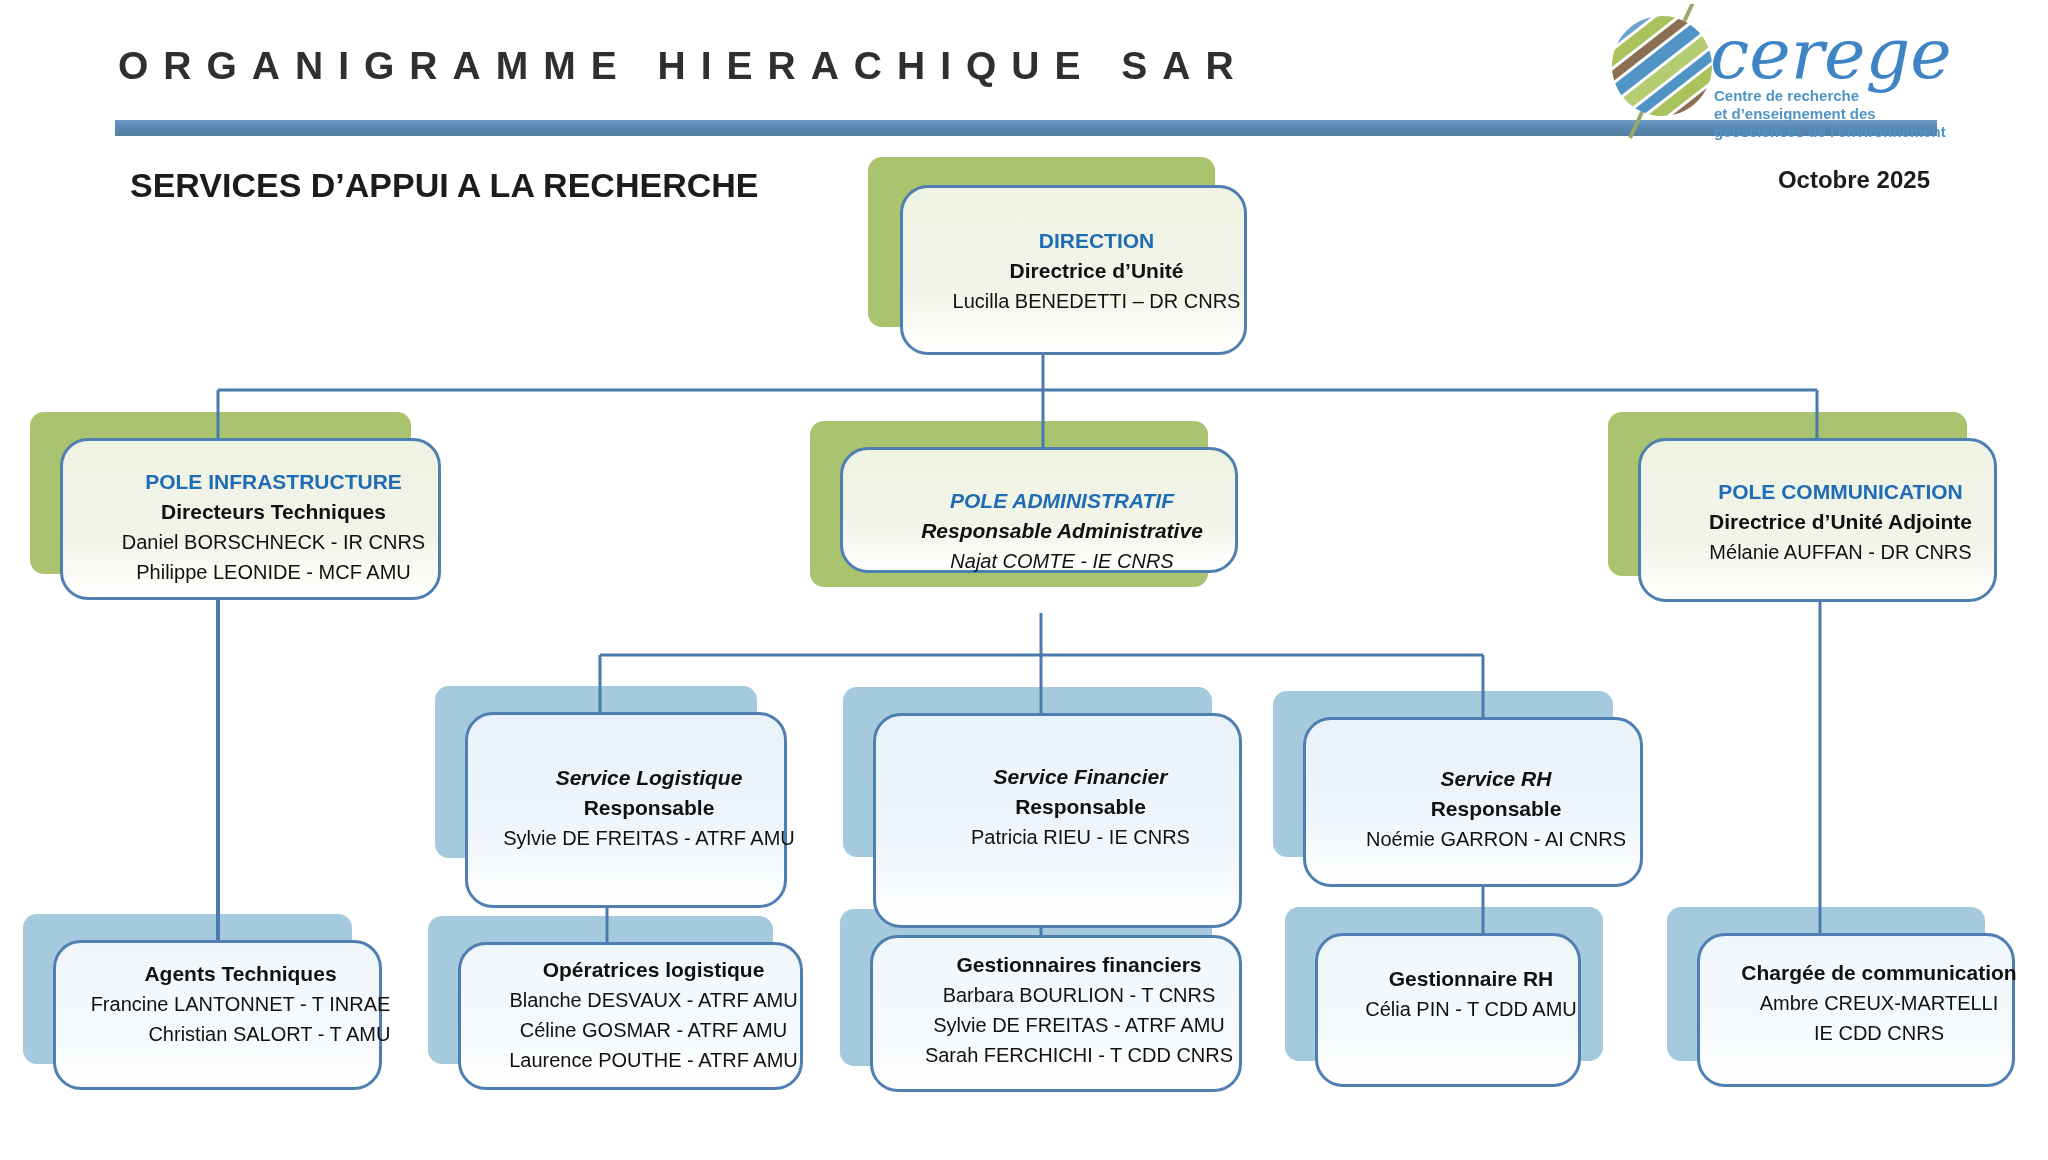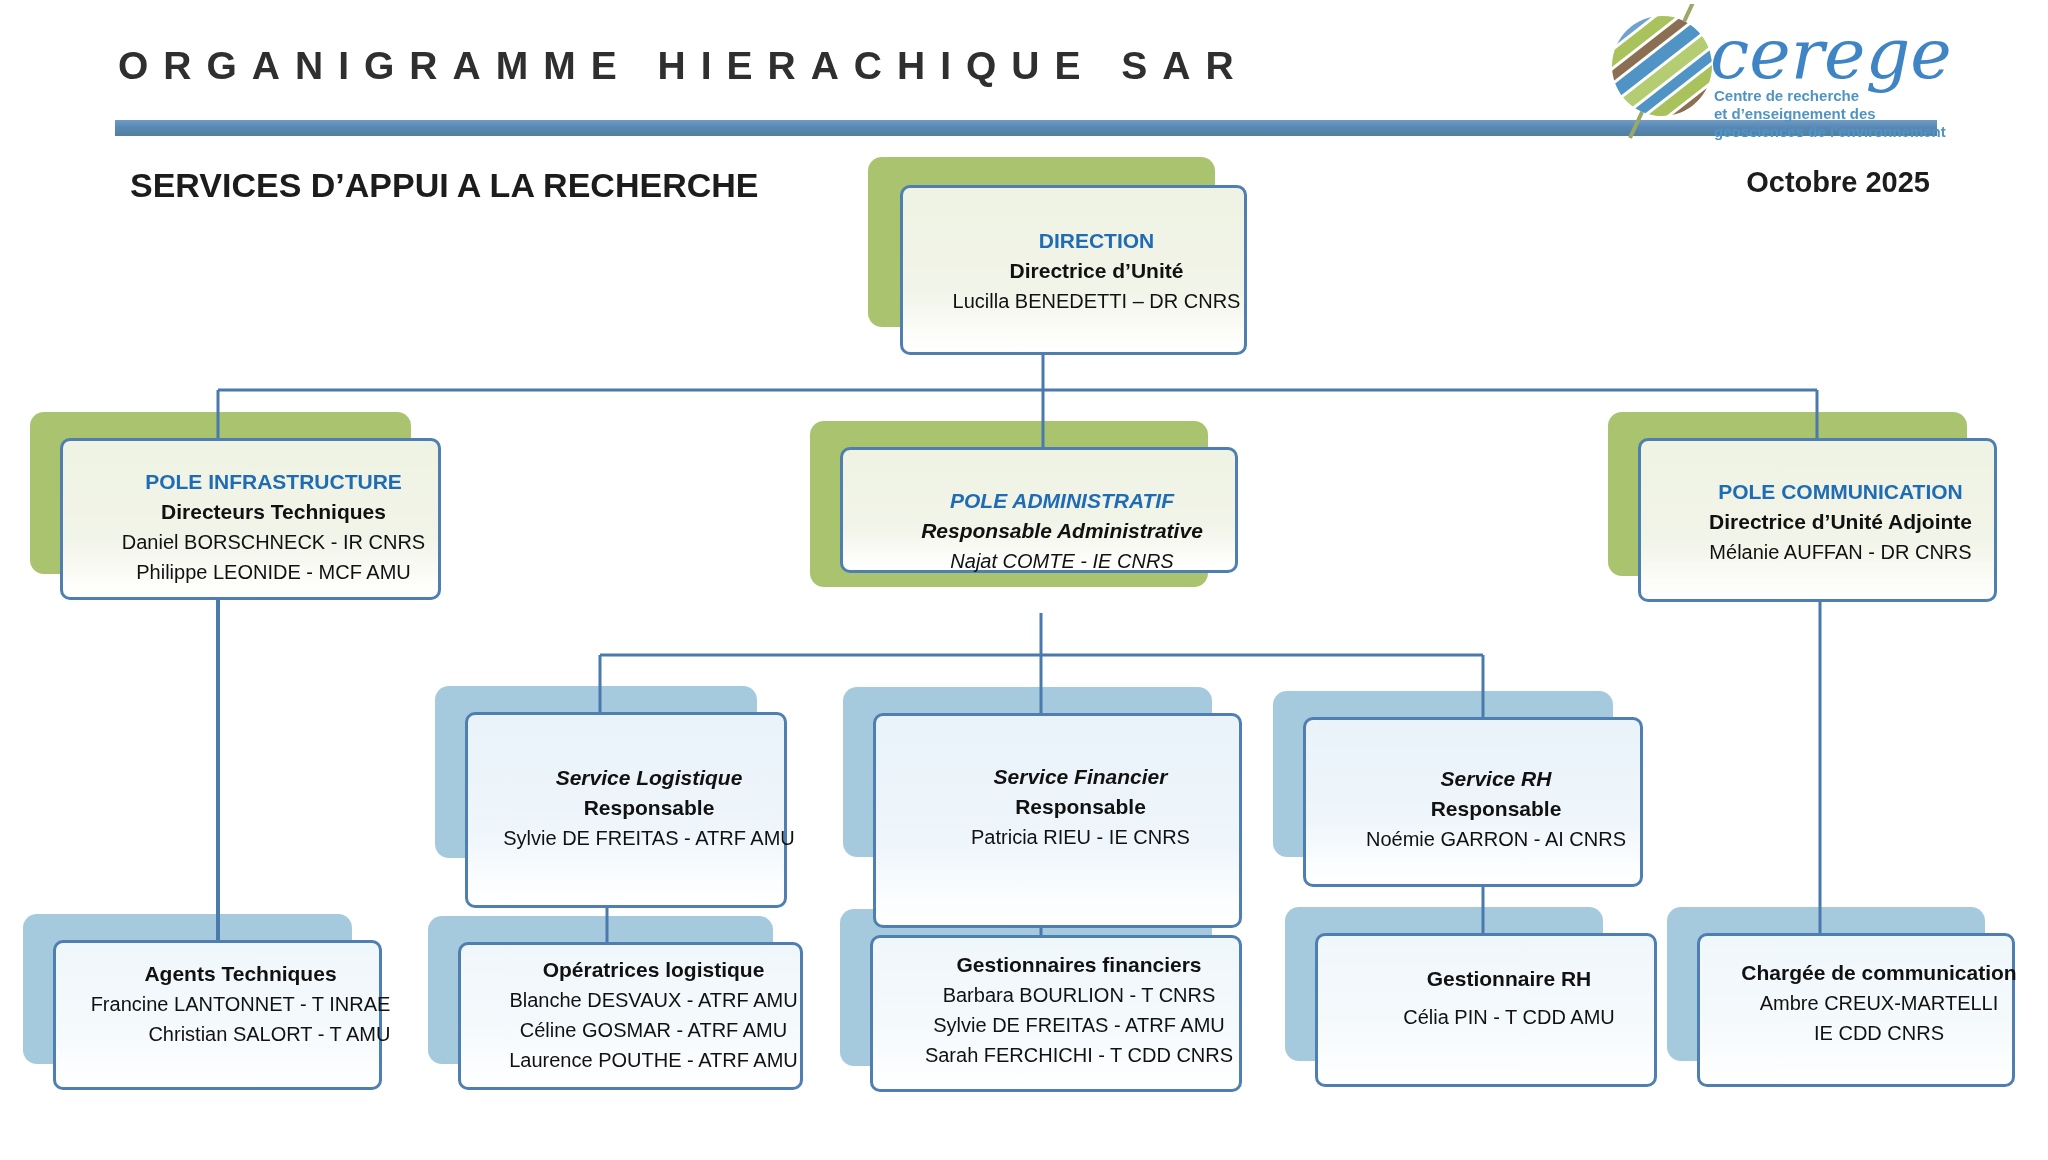--- a/index.html
+++ b/index.html
@@ -14,34 +14,34 @@
   .title-rule{
     position:absolute;left:115px;top:120px;width:1822px;height:16px;
     background:linear-gradient(180deg,#6f9cc4 0%,#5988b6 45%,#51809f 100%);
   }
   .subtitle{
     position:absolute;left:130px;top:166px;margin:0;
     font-size:34px;font-weight:bold;color:#1c1c1c;white-space:nowrap;
   }
   .date{
     position:absolute;left:1600px;top:166px;width:330px;text-align:right;
-    font-size:29px;font-weight:bold;color:#1c1c1c;white-space:nowrap;
+    font-size:24px;font-weight:bold;color:#1c1c1c;white-space:nowrap;
   }
   .logo{position:absolute;left:1596px;top:4px;width:440px;height:140px;}
 
   
   .connectors{position:absolute;left:0;top:0;z-index:2;}
 
   
   .node{position:absolute;}
   .shadow{position:absolute;border-radius:14px;z-index:1;}
   .shadow.green{background:#a9c36e;}
   .shadow.blue{background:#a6cadd;}
   .card{
-    position:absolute;z-index:3;border:3px solid #4e7fb0;border-radius:10px;
+    position:absolute;z-index:3;border:3px solid #4e7fb0;border-radius:28px;
     display:flex;flex-direction:column;align-items:center;text-align:center;
     box-sizing:border-box;
     padding-left:46px;
   }
   .card.greenfill{background:linear-gradient(180deg,#eff3e3 0%,#f1f4e8 62%,#fcfcf8 88%,#ffffff 100%);}
   .card.bluefill{background:linear-gradient(180deg,#eaf3fa 0%,#eef5fb 60%,#fbfdfe 88%,#ffffff 100%);}
   .card.palefill{background:linear-gradient(180deg,#f0f7fb 0%,#f4f9fc 55%,#ffffff 100%);}
   .node-title{font-size:21px;font-weight:bold;color:#1f6cb5;line-height:30px;white-space:nowrap;}
   .node-title.dark{color:#111;}
   .node-title.italic{font-style:italic;color:#111;}
@@ -213,21 +213,21 @@
       <div class="members">
           <div class="member">Barbara BOURLION - T CNRS</div>
           <div class="member">Sylvie DE FREITAS - ATRF AMU</div>
           <div class="member">Sarah FERCHICHI - T CDD CNRS</div>
         </div>
     </div>
   </div>
 
   <div class="node">
     <div class="shadow blue" style="left:1285px;top:907px;width:318px;height:154px;"></div>
-    <div class="card palefill" style="left:1315px;top:933px;width:342px;height:154px;padding-top:28px;gap:8px;">
+    <div class="card palefill" style="left:1315px;top:933px;width:266px;height:154px;padding-top:28px;">
       <div class="node-title dark">Gestionnaire RH</div>
       <div class="members">
           <div class="member">Célia PIN - T CDD AMU</div>
         </div>
     </div>
   </div>
 
   <div class="node">
     <div class="shadow blue" style="left:1667px;top:907px;width:318px;height:154px;"></div>
     <div class="card palefill" style="left:1697px;top:933px;width:318px;height:154px;padding-top:22px;">

